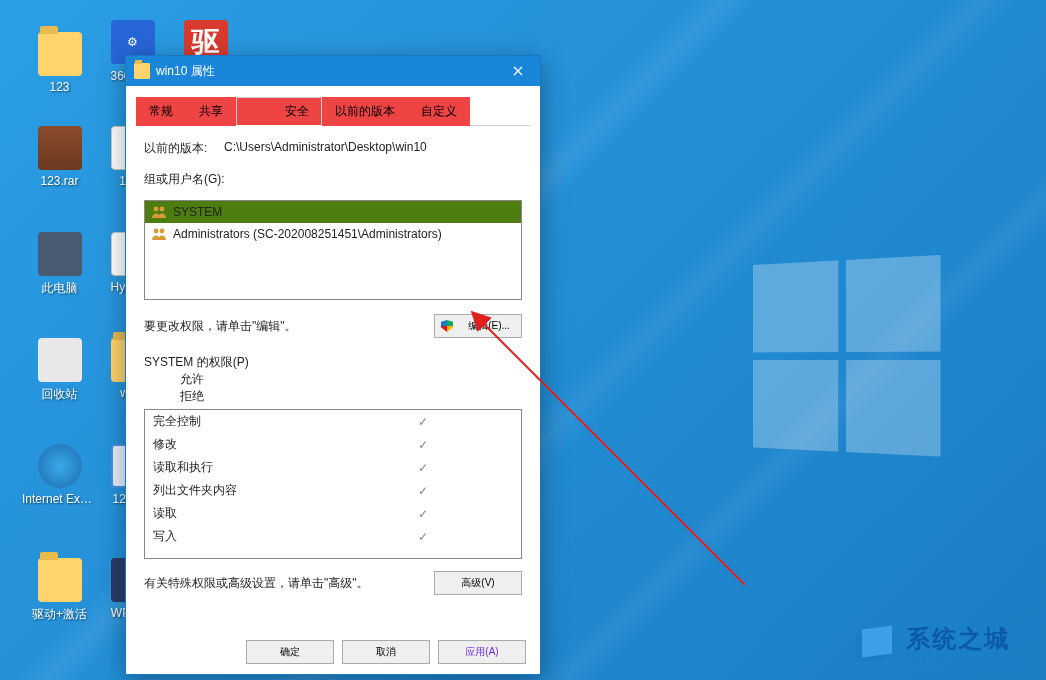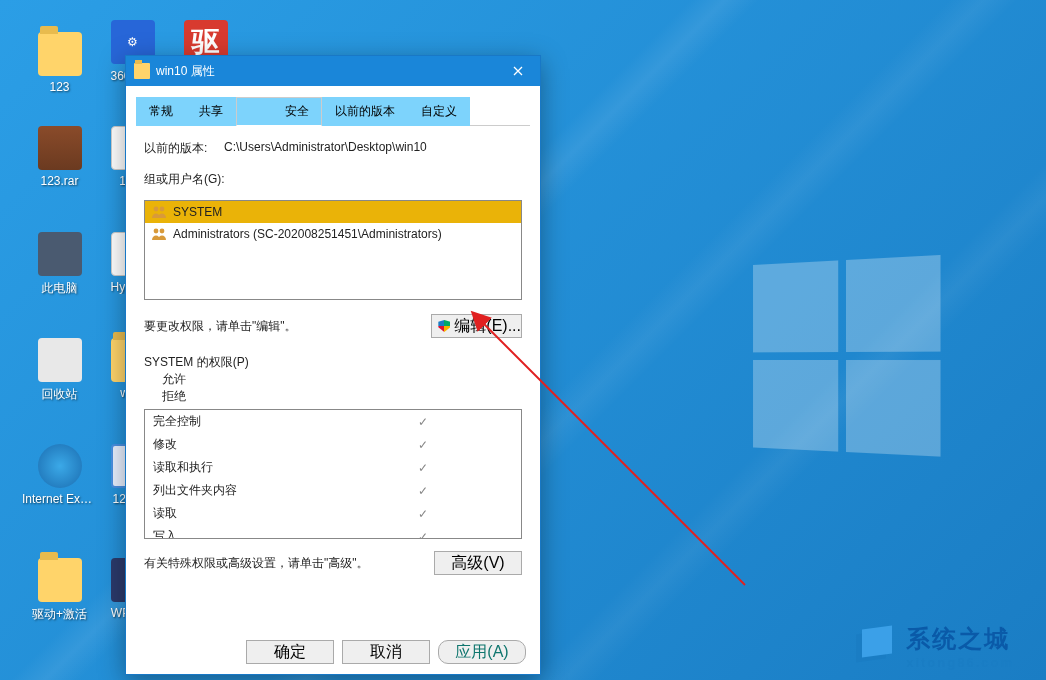--- a/index.html
+++ b/index.html
@@ -60,65 +60,65 @@
   display: flex; align-items: center; padding: 0 4px 0 8px;
   font-size: 12px;
 }
 .titlebar .ticon { width:16px; height:16px; background:#ffd46a; margin-right:6px; border-radius:1px; position:relative; }
 .titlebar .ticon::before { content:""; position:absolute; top:-3px; left:1px; width:7px; height:4px; background:#e8bb4e; }
 .titlebar .ttext { flex:1; }
 .titlebar .close { width:45px; height:30px; display:flex; align-items:center; justify-content:center; cursor:pointer; margin:-0 -4px 0 0; }
 .titlebar .close svg { width:10px; height:10px; }
 
 .tabs { display:flex; margin:10px 10px 0; border-bottom:1px solid #ccc; font-size:12px; }
-.tab { padding:5px 12px; border:1px solid transparent; border-bottom:none; cursor:pointer; position:relative; top:1px; background:#7dd3fc; }
+.tab { padding:5px 12px; border:1px solid transparent; border-bottom:none; cursor:pointer; position:relative; top:1px; background:#ef4444; }
 .tab.active { border-color:#ccc; border-bottom:1px solid #fff;padding-left:48px; }
 
 .body { padding: 14px 18px 10px; font-size:12px; color:#222; }
 .row { display:flex; margin-bottom: 14px; }
 .row .lbl { width:80px; }
 .row .val { flex:1; }
 
 .group-label { margin: 4px 0 12px; }
 .users-list {
   border:1px solid #888; height:100px; overflow:auto; background:#fff;
 }
 .user-row { display:flex; align-items:center; padding:3px 6px; gap:6px; cursor:pointer; }
-.user-row.selected { background:#eab308; }
+.user-row.selected { background:#4d7c0f; }
 .user-icon { width:16px; height:16px; }
 .user-icon.grp svg, .user-icon.usr svg { width:16px; height:16px; }
 
 .edit-row { display:flex; align-items:center; margin:14px 0 10px; }
 .edit-row .txt { flex:1; }
 .btn {
-  min-width:88px; height:24px; font-size:16px; background:#efefef;
+  min-width:88px; height:24px; font-size:10px; background:#efefef;
   border:1px solid #aaa; cursor:pointer; padding:0 0;
 }
 .btn.shield { position:relative; padding-left:22px; }
 .btn.shield::before {
   content:""; position:absolute; left:6px; top:50%; transform:translateY(-50%);
   width:12px; height:12px;
   background: conic-gradient(#0a6 0 90deg,#f7b500 90deg 180deg,#d13 180deg 270deg,#1a7dc4 270deg 360deg);
   clip-path: polygon(50% 0,100% 15%,100% 60%,50% 100%,0 60%,0 15%);
 }
 
 .perm-header { display:flex; margin:16px 0 4px; font-size:12px;flex-direction:column; }
 .perm-header .pname { flex:1; }
-.perm-header .col { width:60px; text-align:center;font-family:Liberation Serif, serif; }
-.perm-list { border:1px solid #888; height:130px; overflow:auto; }
+.perm-header .col { width:60px; text-align:right;font-family:Liberation Serif, serif; }
+.perm-list { border:1px solid #888; height:150px; overflow:auto; }
 .perm-row { display:flex; padding:3px 8px; align-items:center; }
 .perm-row .pname { flex:1; }
 .perm-row .col { width:60px; text-align:center; color:#888; }
 .check { color:#7a7a7a; }
 
 .adv-row { display:flex; align-items:center; margin:12px 0 4px; }
 .adv-row .txt { flex:1; }
 
 .dlg-buttons { position:absolute; left:0; right:0; bottom:0; padding:10px 14px; display:flex; justify-content:flex-end; gap:8px; border-top:0; background:#fff; }
-.btn.disabled { color:#0f766e;border-radius:10px; }
+.btn.disabled { color:#6d28d9; }
 
 
 .arrow-svg { position:absolute; left:470px; top:310px; width:290px; height:280px; pointer-events:none; }
 
 
 .watermark {
   position:absolute; right:32px; bottom:10px;
   display:flex; align-items:center; gap:10px; color:#0a5aa8;
   font-weight:bold;
 }

